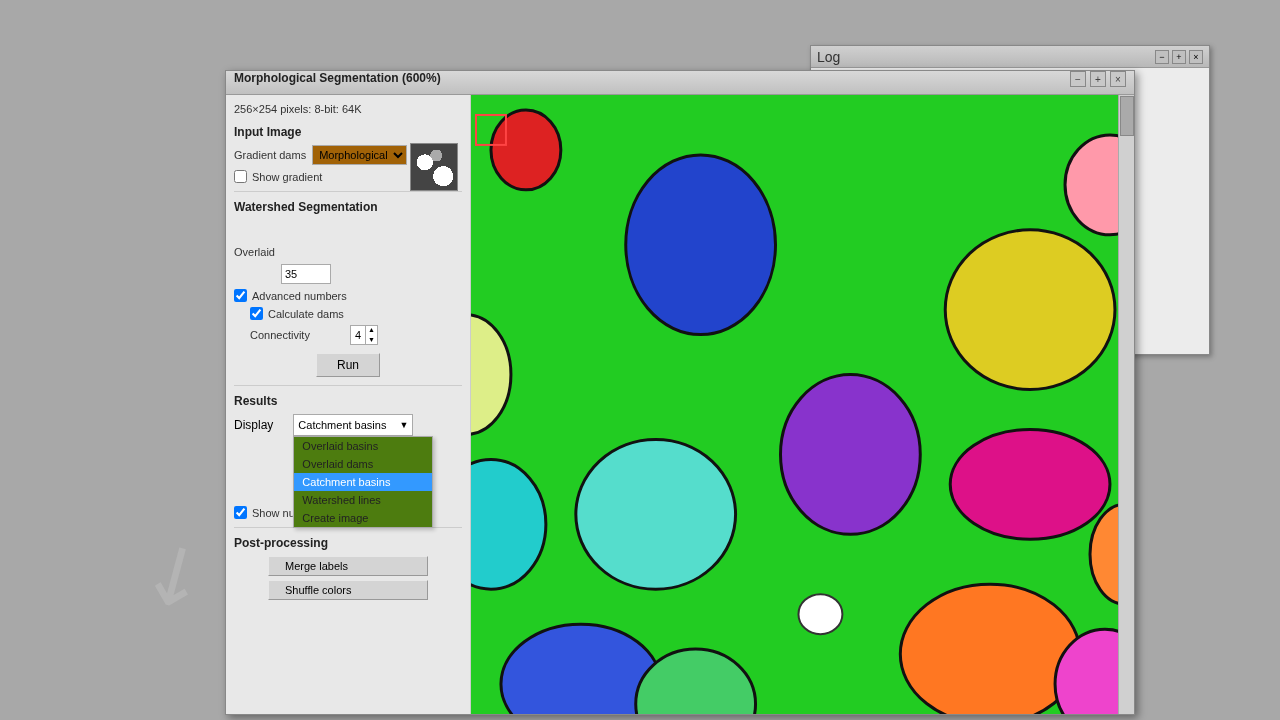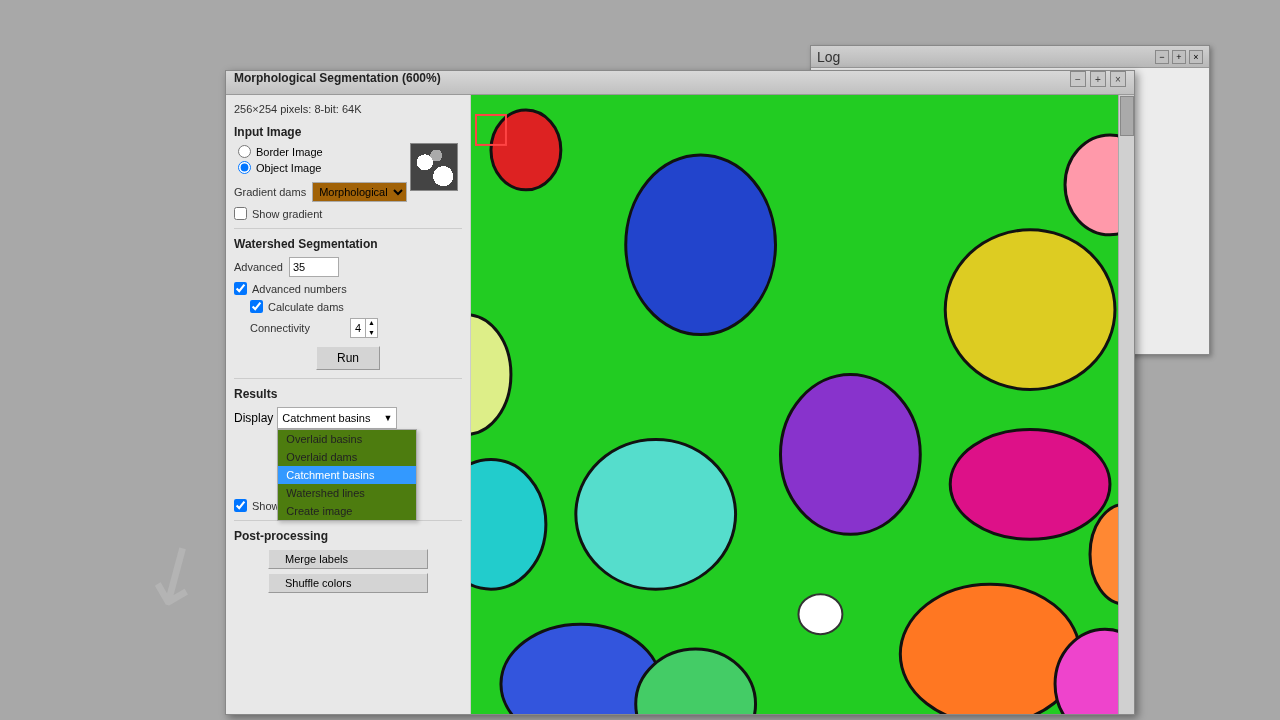--- a/index.html
+++ b/index.html
@@ -227,21 +227,21 @@
       border-top-color: #e8e8e8;
       border-left-color: #e8e8e8;
       cursor: pointer;
       font-weight: normal;
     }
 
     
     .display-row {
       display: flex;
       align-items: center;
-      gap: 4px;
+      gap: 20px;
       margin-bottom: 6px;
       position: relative;
     }
 
     
     .dropdown-container {
       position: relative;
       display: inline-block;
     }
 
@@ -362,30 +362,20 @@
     </div>
   </div>
 
   <div class="window-body">
 
     <div class="control-panel">
       <div class="pixel-info">256×254 pixels: 8-bit: 64K</div>
 
       <div class="section-title">Input Image</div>
 
-      <div class="radio-group">
-        <div class="radio-item">
-          <input type="radio" name="inputImage" style="">
-          <label>Border Image</label>
-        </div>
-        <div class="radio-item">
-          <input type="radio" name="inputImage" checked="" style="">
-          <label>Object Image</label>
-        </div>
-      </div>
 
       <div class="thumbnail">
         <div class="thumbnail-inner"></div>
       </div>
 
       <div class="dropdown-row">
         <label>Gradient dams</label>
         <select>
           <option>Morphological</option>
         </select>
@@ -395,22 +385,22 @@
       <div class="checkbox-row">
         <input type="checkbox" style="">
         <label>Show gradient</label>
       </div>
 
       <div class="separator"></div>
 
       <div class="section-title">Watershed Segmentation</div>
 
       <div class="dropdown-row">
-        <label>Advanced</label>
-        <input type="text" value="35" style="width: 50px;">
+        <label>Overlaid</label>
+        <input type="text" value="35" style="width: 50px; margin-top: 44px;">
       </div>
 
       <div class="checkbox-row">
         <input type="checkbox" checked="" style="">
         <label>Advanced numbers</label>
       </div>
 
       <div class="checkbox-row indented">
         <input type="checkbox" checked="" style="">
         <label>Calculate dams</label>

